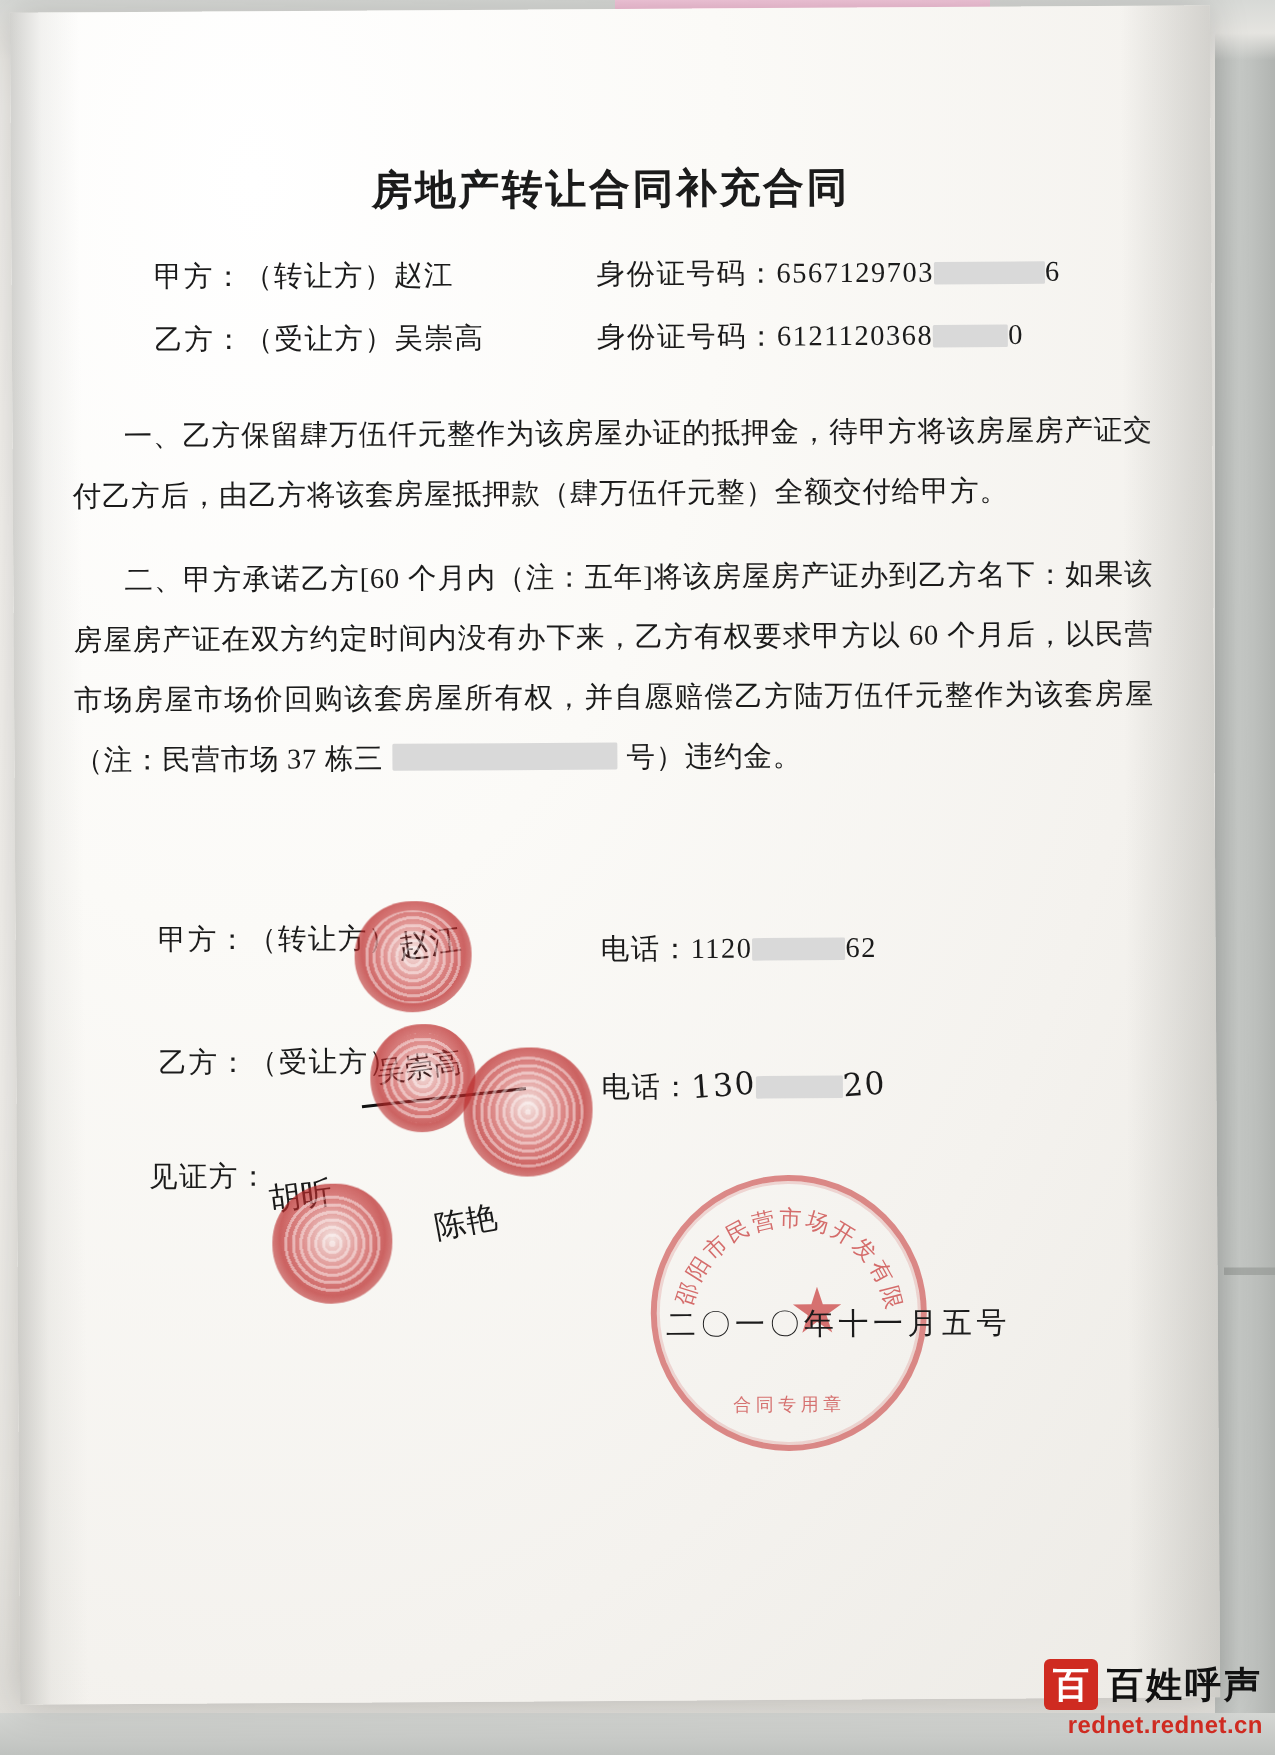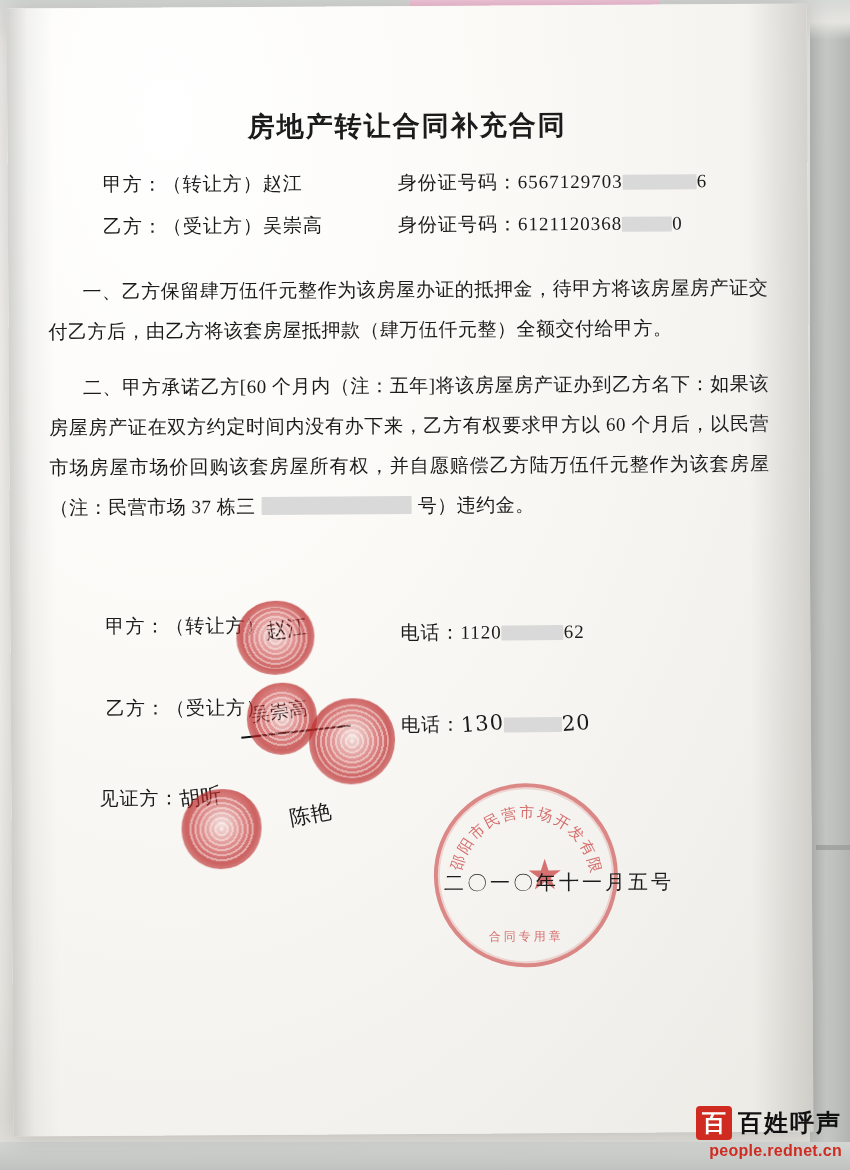--- a/index.html
+++ b/index.html
@@ -199,21 +199,21 @@
         </span>
 
         <span class="sig-label" style="left:55px;top:82px;">乙方：（受让方）</span>
         <span class="handwrite" style="position:absolute;left:200px;top:86px;font-size:19px;">吴崇高</span>
         <span class="penline" style="left:190px;top:118px;"></span>
 
         <span class="tel-label" style="left:350px;top:100px;">
           <span>电话：</span><span class="handwrite" style="display:inline-block;transform:rotate(-4deg);">130</span><span class="redact" style="width:58px;"></span><span class="handwrite" style="display:inline-block;transform:rotate(-4deg);">20</span>
         </span>
 
-        <span class="sig-label" style="left:48px;top:172px;">见证方：</span>
+        <span class="sig-label" style="left:48px;top:158px;">见证方：</span>
         <span class="handwrite" style="position:absolute;left:128px;top:170px;">胡昕</span>
         <span class="handwrite" style="position:absolute;left:238px;top:188px;transform:rotate(-10deg);">陈艳</span>
 
         <div class="print" style="left:186px;top:-12px;width:78px;height:74px;"></div>
         <div class="print" style="left:196px;top:70px;width:70px;height:72px;"></div>
         <div class="print" style="left:258px;top:86px;width:86px;height:86px;"></div>
         <div class="print" style="left:130px;top:176px;width:80px;height:80px;"></div>
 
         <div class="seal" style="left:382px;top:172px;">
           <svg class="seal-arc" viewBox="0 0 176 176">
@@ -230,16 +230,16 @@
       </div>
 
     </div>
   </div>
 
   <div id="logo">
     <div class="top">
       <div class="mark">百</div>
       <div class="cn">百姓呼声</div>
     </div>
-    <div class="url">people.rednet.cn</div>
+    <div class="url">rednet.rednet.cn</div>
   </div>
 
 </div>
 
 </body></html>

